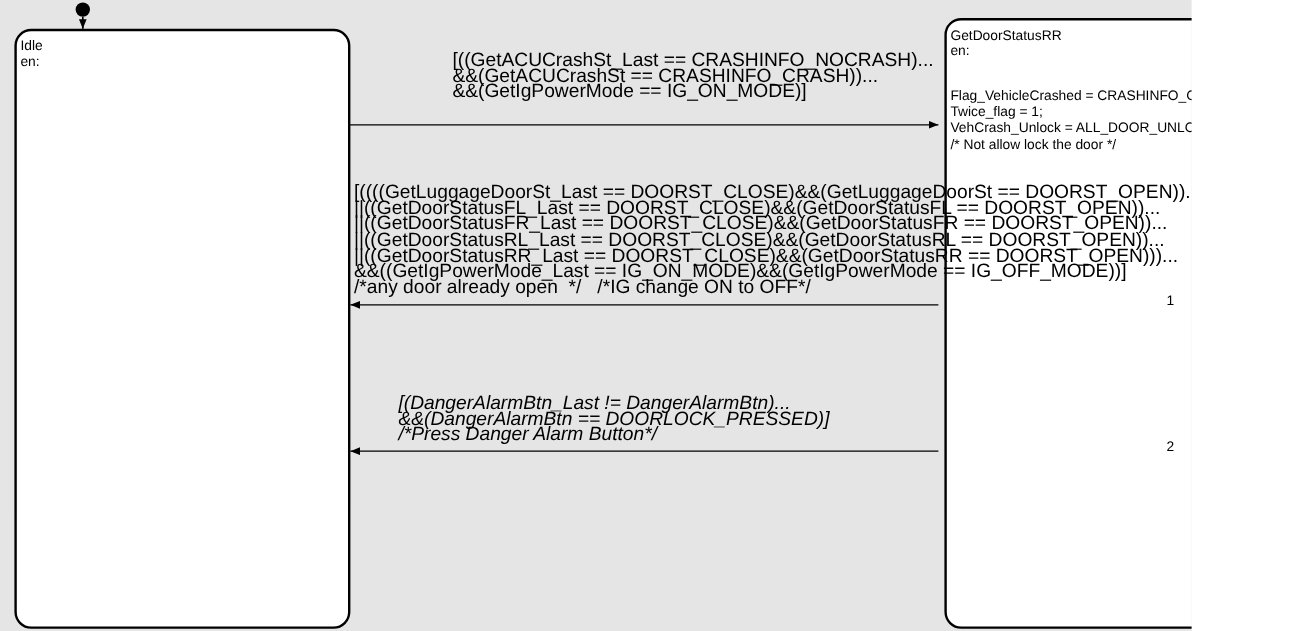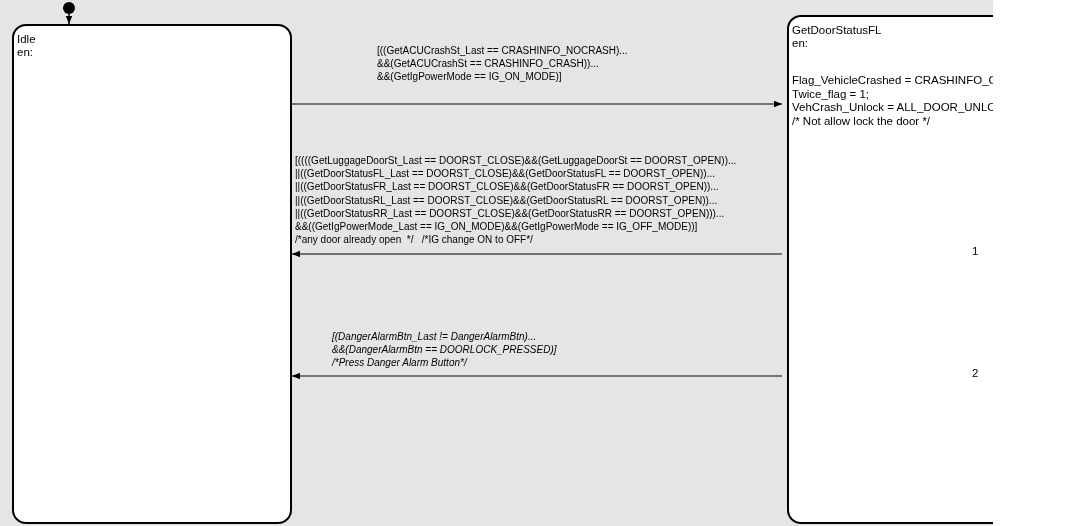--- a/index.html
+++ b/index.html
@@ -32,21 +32,21 @@
   }
   .state-body {
     position: absolute;
     font-size: 11.5px;
     color: #000000;
     line-height: 13.5px;
     white-space: pre;
   }
   .label-block {
     position: absolute;
-    font-size: 10px;
+    font-size: 16px;
     color: #000000;
     line-height: 13.2px;
     white-space: pre;
   }
   .trans-index {
     position: absolute;
     font-size: 11.5px;
     color: #000000;
   }
   svg.lines {
@@ -78,21 +78,21 @@
     <line x1="782" y1="254" x2="292" y2="254" stroke="#000000" stroke-width="1.1" marker-end="url(#arrow)"></line>
 
     <line x1="782" y1="376" x2="292" y2="376" stroke="#000000" stroke-width="1.1" marker-end="url(#arrow)"></line>
   </svg>
 
   <div class="state-box" style="left:12px; top:24px; width:280px; height:500px;"></div>
   <div class="state-name" style="left:17px; top:33px;">Idle</div>
   <div class="state-body" style="left:17px; top:46px;">en:</div>
 
   <div class="state-box" style="left:787px; top:15px; width:282px; height:509px;"></div>
-  <div class="state-name" style="left:792px; top:24px;">GetDoorStatusFL</div>
+  <div class="state-name" style="left:792px; top:24px;">GetDoorStatusRR</div>
   <div class="state-body" style="left:792px; top:37px;">en:</div>
   <div class="state-body" style="left:792px; top:51px;margin-top:23px;">Flag_VehicleCrashed = CRASHINFO_CRASH;
 Twice_flag = 1;
 VehCrash_Unlock = ALL_DOOR_UNLOCK_FLAG;
 /* Not allow lock the door */</div>
 
   <div class="label-block" style="left:377px; top:44px;">[((GetACUCrashSt_Last == CRASHINFO_NOCRASH)...
 &amp;&amp;(GetACUCrashSt == CRASHINFO_CRASH))...
 &amp;&amp;(GetIgPowerMode == IG_ON_MODE)]</div>
 

